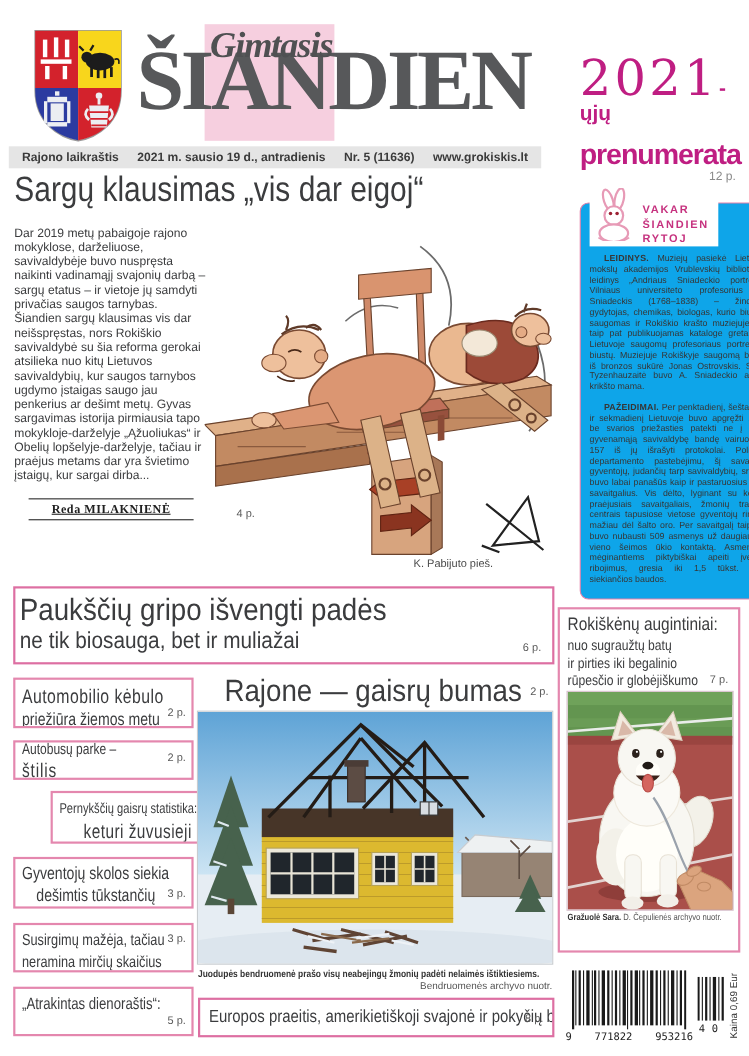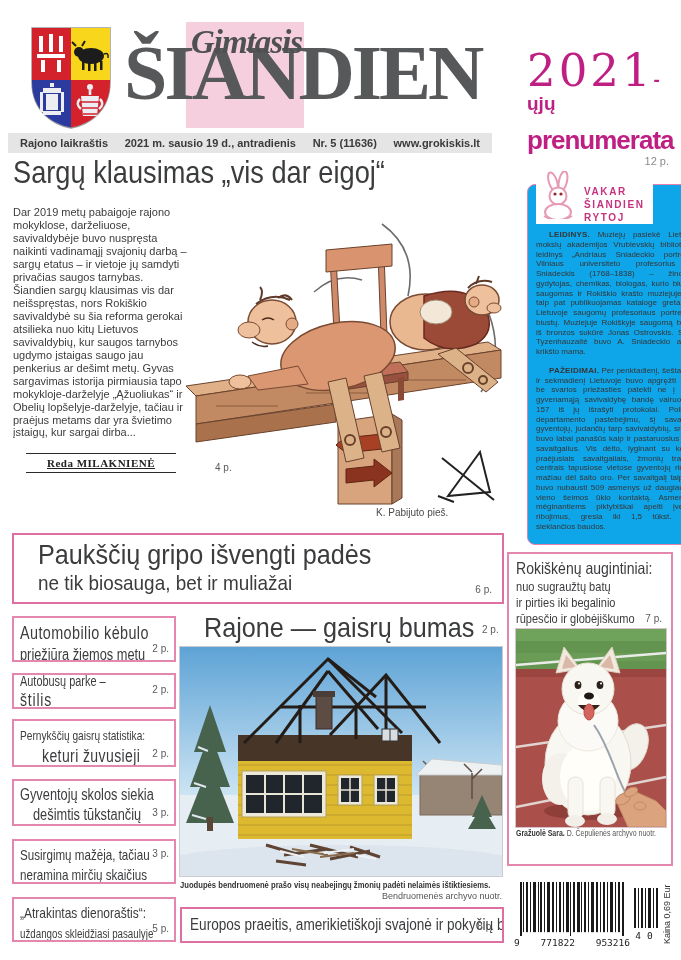--- a/index.html
+++ b/index.html
@@ -53,27 +53,27 @@
             letter-spacing:1.6px;line-height:1.3;}
   .newsp{margin:6px 8px 0 8px;font-size:8px;line-height:1.22;text-align:justify;
          color:#363636;text-indent:13px;}
   .newsp b{letter-spacing:.2px;}
   .newsp + .newsp{margin-top:9px;}
 
   
   .box{position:absolute;border:2px solid #e487ae;box-sizing:border-box;background:#fff;
        color:#3b3c3e;overflow:hidden;}
   .pgnum{font-size:10px;color:#5a5a5a;}
-  .bigteaser{left:12px;top:533px;width:492px;height:71px;border-color:#dd6fa2;padding:5px 24px 0;}
+  .bigteaser{left:12px;top:533px;width:492px;height:71px;border-color:#dd6fa2;padding:5px 4px 0;}
   .bigteaser .l1{font-size:28px;line-height:1.1;}
   .bigteaser .l2{font-size:21px;line-height:1.15;}
   .bigteaser .pgnum{position:absolute;right:10px;bottom:7px;}
 
   .lteaser{left:12px;width:164px;padding:4px 6px;position:absolute;}
-  .lt1{top:616px;height:46px;} .lt2{top:673px;height:36px;} .lt3{top:719px;height:48px;}
+  .lt1{top:616px;height:46px;} .lt2{top:673px;height:36px;} .lt3{top:719px;height:48px;margin-left:34px;}
   .lt4{top:779px;height:47px;} .lt5{top:839px;height:45px;} .lt6{top:897px;height:45px;}
   .ltline{display:block;line-height:1.25;text-align:right;}
   .lt1 .a{font-size:18px;letter-spacing:.5px;} .lt1 .b{font-size:16px;}
   .lt2 .pre{font-size:14px;} .lt2 .em{font-size:18px;letter-spacing:1px;}
   .lt2{display:flex;align-items:center;}
   .lt3 .a{font-size:13px;} .lt3 .em{font-size:18px;letter-spacing:.5px;}
   .lt4 .a,.lt4 .b{font-size:16px;}
   .lt5 .a,.lt5 .b{font-size:14.5px;}
   .lt6 .a{font-size:15px;} .lt6 .b{font-size:12.5px;}
   .lteaser .pgnum{position:absolute;right:5px;bottom:6px;}
@@ -294,21 +294,20 @@
     <span class="ltline"><span class="cond sx80 b">dešimtis tūkstančių</span></span>
     <span class="pgnum">3 p.</span>
   </div>
   <div class="box lteaser lt5">
     <span class="ltline"><span class="cond sx80 a">Susirgimų mažėja, tačiau</span></span>
     <span class="ltline"><span class="cond sx80 b">neramina mirčių skaičius</span></span>
     <span class="pgnum">3 p.</span>
   </div>
   <div class="box lteaser lt6">
     <span class="ltline"><span class="cond sx80 a">„Atrakintas dienoraštis“:</span></span>
-    <span class="ltline"><span class="cond sx78 b">uždangos skleidžiasi pasaulyje</span></span>
     <span class="pgnum">5 p.</span>
   </div>
 
   <div class="firehead"><span class="cond sx90">Rajone — gaisrų bumas</span></div>
   <span class="pgnum firepage">2 p.</span>
 
   <svg class="firephoto" viewBox="0 0 322 229" preserveAspectRatio="none">
     <defs>
       <linearGradient id="sky" x1="0" y1="0" x2="0" y2="1">
         <stop offset="0" stop-color="#5ea3d6"></stop>

